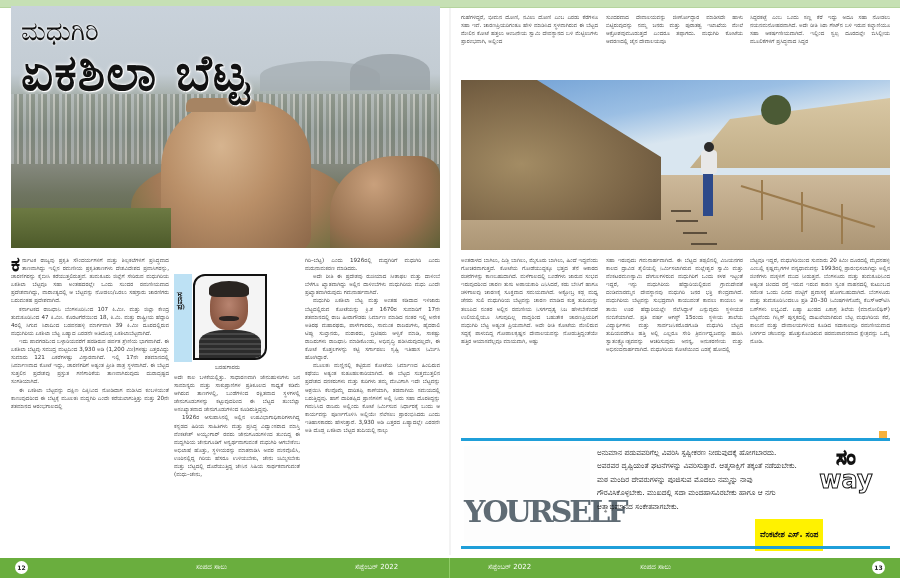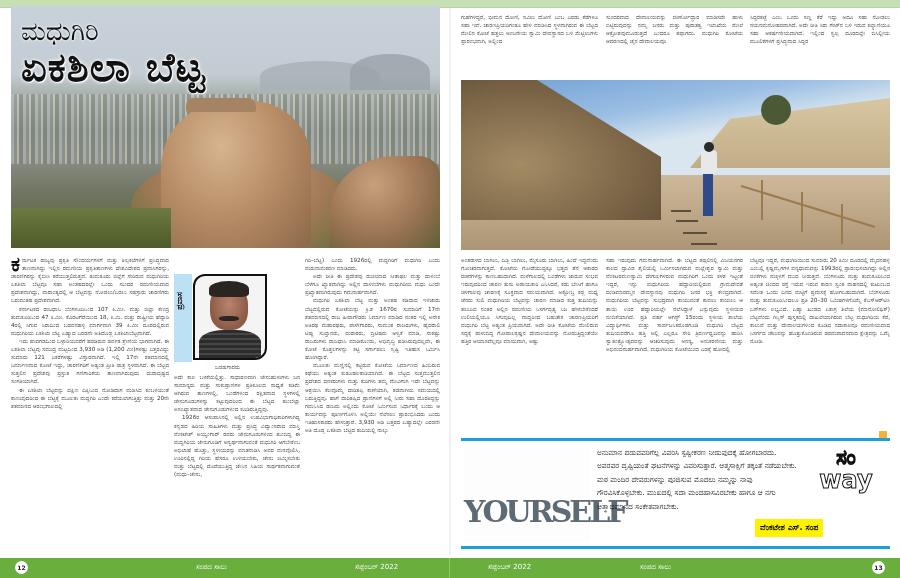--- a/index.html
+++ b/index.html
@@ -13,21 +13,21 @@
   .hero .mtn { position:absolute; right:60px; top:55px; width:120px; height:30px; background:#a8b0b5; border-radius:60% 60% 0 0; opacity:.8; }
   .hero .mtn2 { position:absolute; right:10px; top:48px; width:80px; height:36px; background:#9aa2a8; border-radius:60% 60% 0 0; opacity:.8; }
   .hero .city { position:absolute; left:0; top:88px; width:100%; height:70px;
     background: repeating-linear-gradient(90deg, #bfc4c6 0 3px, #8d948c 3px 6px, #d8d6cf 6px 8px, #7b8376 8px 12px); opacity:.55; }
   .hero .rock { position:absolute; left:150px; top:95px; width:150px; height:150px; background:radial-gradient(ellipse at 40% 30%, #d6b48f 0%, #b98f68 45%, #8a6648 100%); border-radius:45% 40% 10% 10%; }
   .hero .rock2 { position:absolute; left:120px; top:150px; width:220px; height:100px; background:radial-gradient(ellipse at 50% 20%, #caa582 0%, #a27a57 55%, #5f6b3a 100%); border-radius:50% 50% 0 0; }
   .hero .rock3 { position:absolute; right:0; top:150px; width:110px; height:95px; background:radial-gradient(ellipse at 40% 30%, #c9a07c 0%, #95704f 60%, #5b5e35 100%); border-radius:60% 20% 0 0; }
   .hero .bush { position:absolute; left:0; bottom:0; width:160px; height:40px; background:linear-gradient(0deg,#4d5a2a,#6d7a43); }
   .hero .fort { position:absolute; left:175px; top:92px; width:70px; height:14px; background:#a68463; border-radius:8px 8px 2px 2px; }
   .title-small { position:absolute; left:10px; top:10px; font-family:"DejaVu Sans", sans-serif; font-weight:normal; font-size:26px; color:#111; text-shadow:0 0 3px #fff, 0 0 2px #fff; }
-  .title-big { position:absolute; left:10px; top:38px; font-family:"DejaVu Sans", sans-serif; font-weight:bold; font-size:40px; color:#111; text-shadow:0 0 4px #fff, 0 0 2px #fff, 1px 1px 0 #fff; letter-spacing:1px; }
+  .title-big { position:absolute; left:10px; top:38px; font-family:"DejaVu Sans", sans-serif; font-weight:bold; font-size:50px; color:#111; text-shadow:0 0 4px #fff, 0 0 2px #fff, 1px 1px 0 #fff; letter-spacing:1px; }
 
   .col { position:absolute; font-family:"DejaVu Sans", sans-serif; font-size:5.6px; line-height:8.1px; color:#333; text-align:justify; overflow:hidden; }
   .col p { margin:0; text-indent:8px; }
   .col p.first { text-indent:0; }
   .dropcap { float:left; font-size:20px; line-height:16px; font-weight:bold; color:#111; margin-right:2px; }
 
   
   .author-box { position:absolute; left:174px; top:274px; width:98px; height:88px; }
   .author-strip { position:absolute; left:0; top:0; width:18px; height:88px; background:#bde1f4; }
   .author-strip span { position:absolute; left:1px; top:18px; writing-mode:vertical-rl; transform:rotate(180deg); font-size:8px; font-weight:bold; color:#222; }
@@ -55,21 +55,21 @@
 
   .blue-rule { position:absolute; left:461px; width:429px; height:3px; background:#1f9fd9; }
 
   
   .respect { position:absolute; left:464px; top:446px; width:126px; height:96px; background:#fdfdfd; }
   .respect .row { position:absolute; left:0; font-family:"DejaVu Serif", serif; font-weight:bold; color:#6f6159; }
   .callout-text { position:absolute; left:597px; top:446px; width:200px; font-size:7.4px; line-height:13.4px; color:#111; font-weight:normal; }
   .sampa-logo { position:absolute; left:808px; top:446px; width:76px; text-align:center; font-family:"DejaVu Sans", sans-serif; }
   .sampa-logo .l1 { font-size:20px; color:#fff; -webkit-text-stroke:1px #111; font-weight:bold; line-height:22px; }
   .sampa-logo .l2 { font-size:24px; color:#fff; -webkit-text-stroke:1px #111; font-weight:bold; line-height:24px; }
-  .byline { position:absolute; left:755px; top:519px; background:#fff200; padding:4px 5px; font-size:8px; font-weight:bold; color:#111; }
+  .byline { position:absolute; left:755px; top:519px; background:#fff200; padding:11px 5px; font-size:8px; font-weight:bold; color:#111; }
   .corner-mark { position:absolute; left:879px; top:431px; width:8px; height:7px; background:#f6b13c; }
 
   
   .footer { position:absolute; left:0; top:558px; width:900px; height:27px; background:#6aae3e; }
   .footer .divider { position:absolute; left:449px; top:0; width:1px; height:20px; background:#8fcb65; }
   .footer .pnum { position:absolute; top:3px; width:13px; height:13px; background:#fff; border-radius:50%; font-size:6px; font-weight:bold; color:#222; text-align:center; line-height:13px; }
   .footer .ftxt { position:absolute; top:5px; font-size:7px; color:#fff; }
 </style>
 </head>
 <body>

